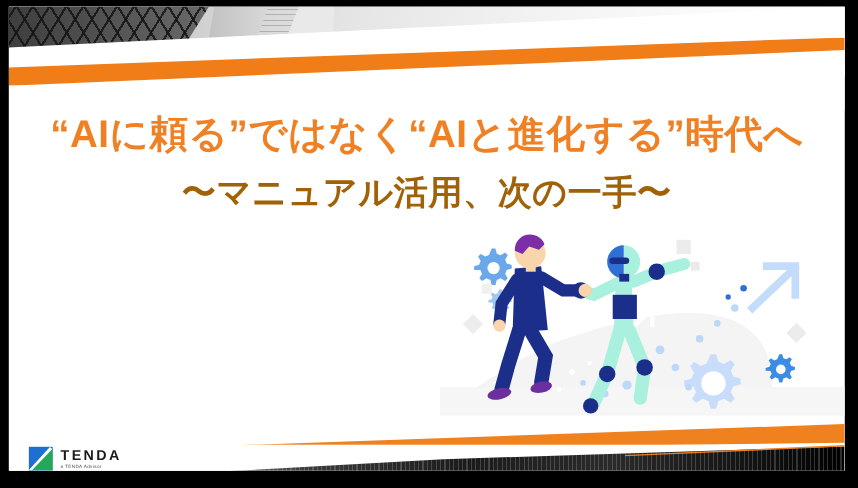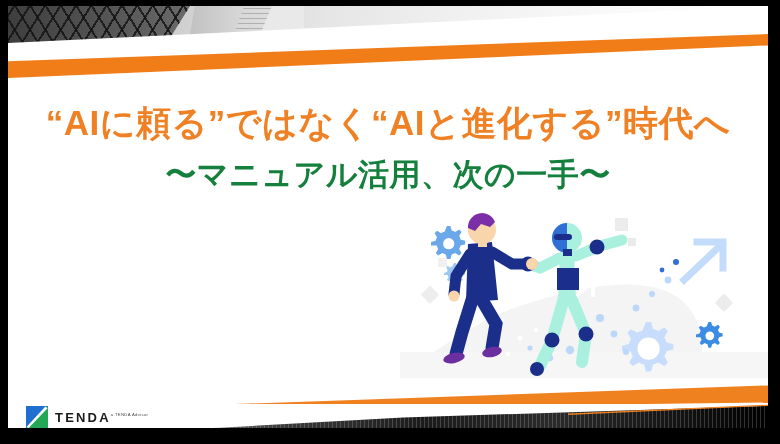--- a/index.html
+++ b/index.html
@@ -42,21 +42,21 @@
   .top-orange{position:absolute;left:0;top:28px;width:760px;height:44px;
       background:#f07d18;
       clip-path:polygon(0 62%, 100% 0%, 100% 26%, 0 100%);}
   .top-white-under{position:absolute;left:0;top:46px;width:760px;height:48px;background:#fff;
       clip-path:polygon(0 74%,100% 10%,100% 100%,0 100%);}
 
   
   .title-block{position:absolute;left:0;top:96px;width:760px;text-align:center;}
   .title-line{color:#ef8024;font-size:35px;line-height:1.22;font-weight:700;
       letter-spacing:.5px;white-space:nowrap;}
-  .subtitle-line{color:#15803d;font-size:31px;line-height:1.3;font-weight:700;
+  .subtitle-line{color:#a16207;font-size:31px;line-height:1.3;font-weight:700;
       margin-top:10px;letter-spacing:.5px;white-space:nowrap;}
 
   
   .illus{position:absolute;left:392px;top:196px;width:368px;height:176px;}
   .illus svg{display:block;}
 
   
   .bottom-orange{position:absolute;left:0;top:372px;width:760px;height:34px;
       background:#f0811f;clip-path:polygon(0 100%,100% 22%,100% 72%,0 100%);}
   .bottom-photo{position:absolute;left:0;top:398px;width:760px;height:32px;overflow:hidden;}
@@ -70,21 +70,21 @@
       background:#ee7f1e;clip-path:polygon(0 30%,100% 2%,100% 6%,0 34%);}
 
   
   .logo{position:absolute;left:18px;top:400px;display:flex;align-items:center;gap:7px;}
   .logo-mark{width:22px;height:22px;position:relative;overflow:hidden;}
   .lm-blue{position:absolute;inset:0;background:#1f6fd0;}
   .lm-green{position:absolute;inset:0;background:#22a857;
       clip-path:polygon(0 100%,100% 100%,100% 0);}
   .lm-slash{position:absolute;inset:0;background:#ffffff;
       clip-path:polygon(2% 96%, 88% 2%, 98% 10%, 12% 100%);}
-  .logo-text{display:flex;flex-direction:row;line-height:1;}
+  .logo-text{display:flex;flex-direction:column;line-height:1;}
   .logo-name{font-size:13px;font-weight:700;letter-spacing:2.2px;color:#1a1a1a;}
   .logo-tag{font-size:4.2px;letter-spacing:.35px;color:#4a4a4a;margin-top:2px;
       transform:scale(1.0);transform-origin:left top;white-space:nowrap;}
 
   
   .copyright{position:absolute;left:282px;top:414px;font-size:10px;color:#cfcfcf;
       letter-spacing:.2px;white-space:nowrap;mix-blend-mode:normal;opacity:.85;}
 </style>
 </head>
 <body>

